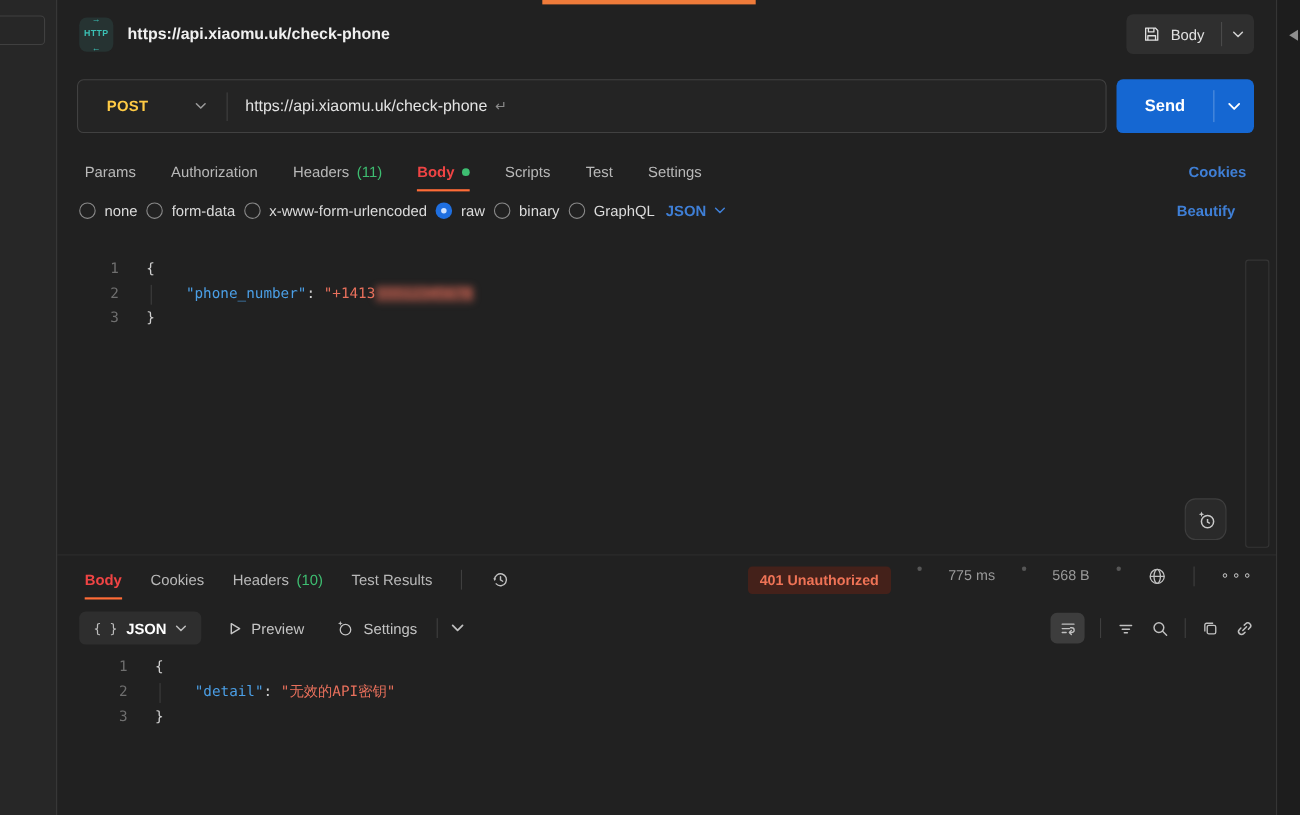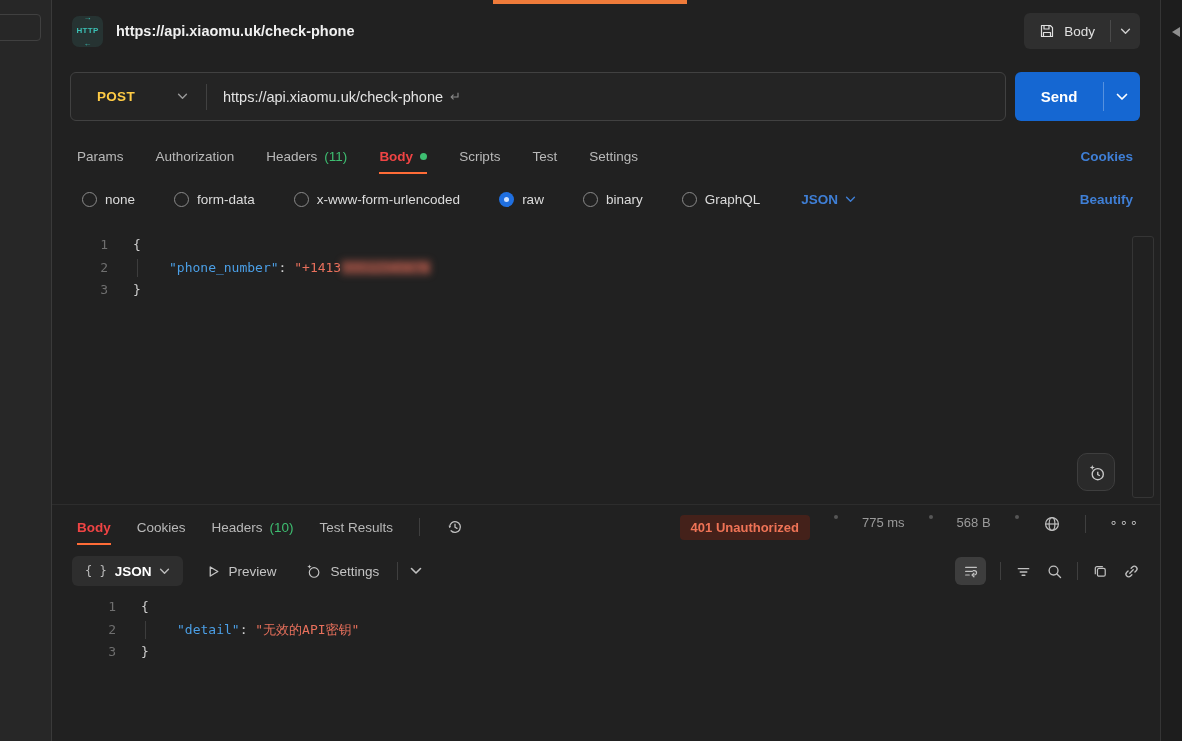--- a/index.html
+++ b/index.html
@@ -47,21 +47,21 @@
   .tabs-row { position:absolute; left:77px; top:138px; width:1056px; height:36px; display:flex; align-items:center; gap:32px; }
   .tab { height:36px; display:flex; align-items:center; gap:7px; color:#b9b9b9; cursor:pointer; position:relative; }
   .tab.active { color:#ef4444; font-weight:600; }
   .tab.active::after { content:""; position:absolute; left:0; right:0; bottom:0; height:2px; background:#ff6c37; }
   .tab .count { color:#3ebe71; }
   .green-dot { width:7px; height:7px; border-radius:50%; background:#3ebe71; }
   .link-blue { color:#3f7fd6; font-weight:600; cursor:pointer; }
   .ml-auto { margin-left:auto; }
 
   
-  .radio-row { position:absolute; left:82px; top:184px; width:1051px; height:30px; display:flex; align-items:center; gap:39px; }
+  .radio-row { position:absolute; left:72px; top:184px; width:1051px; height:30px; display:flex; align-items:flex-start; gap:8px; }
   .radio-opt { display:flex; align-items:center; gap:8px; color:#dcdcdc; cursor:pointer; }
   .radio-circle { width:15px; height:15px; border-radius:50%; border:1.5px solid #8a8a8a; flex:none; }
   .radio-circle.checked { border:none; background:#1f6fe0; position:relative; }
   .radio-circle.checked::after { content:""; position:absolute; left:5px; top:5px; width:5px; height:5px; border-radius:50%; background:#cfe2ff; }
   .lang-select { display:flex; align-items:center; gap:7px; color:#3f7fd6; font-weight:700; cursor:pointer; margin-left:2px; }
 
   
   .editor { position:absolute; left:52px; width:1081px; font-family:"DejaVu Sans Mono", monospace; font-size:13px; line-height:22.5px; }
   .code-line { display:flex; }
   .ln { flex:none; text-align:right; color:#6f6f6f; }

